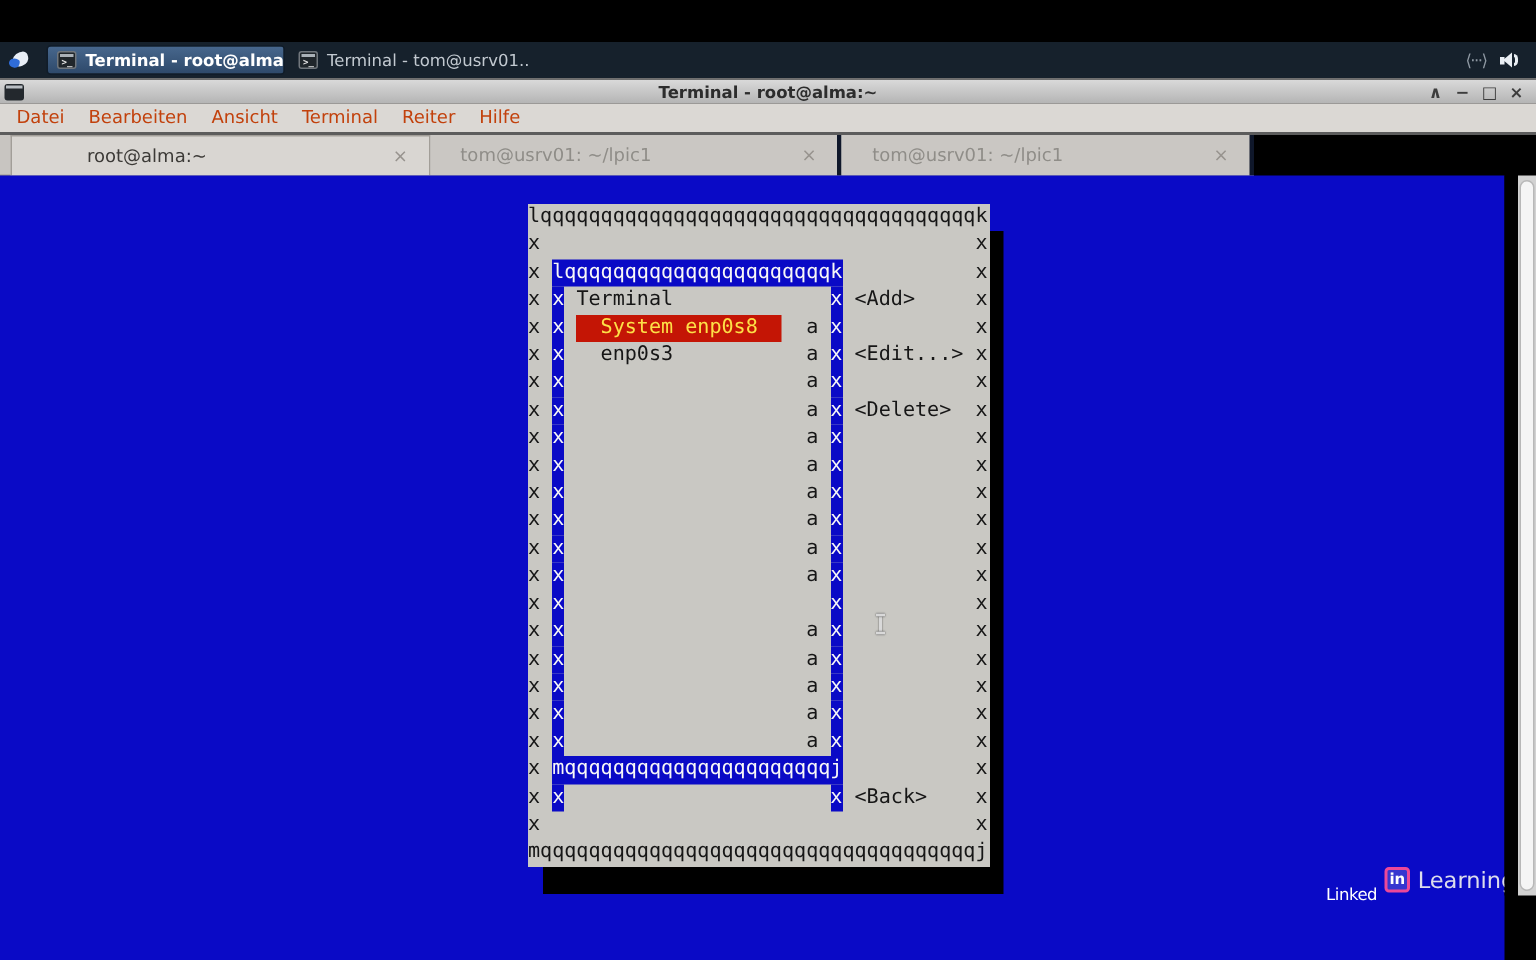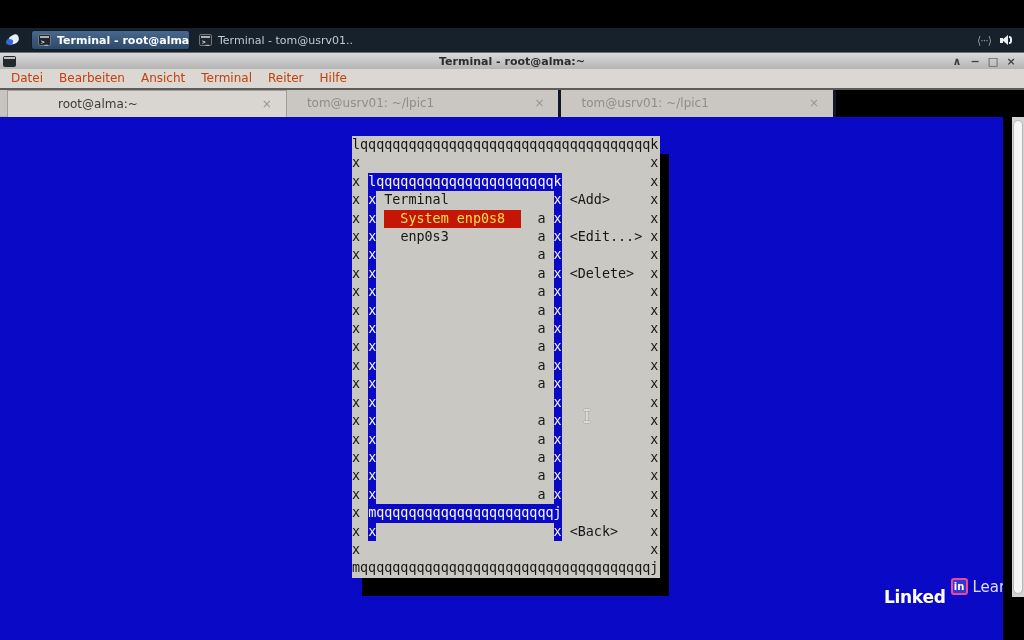--- a/index.html
+++ b/index.html
@@ -78,21 +78,21 @@
   .trow .sel { background:#c41505; color:#fde047; }
 
   .ibeam { position:absolute; left:583px; top:292px; width:8px; height:14px; }
   .ibeam i { position:absolute; background:#d9d9d9; box-shadow:0 0 1px #222; }
   .ibeam .v { left:3px; top:1px; width:2px; height:12px; }
   .ibeam .t { left:1px; top:0; width:6px; height:2px; }
   .ibeam .b { left:1px; bottom:0; width:6px; height:2px; }
 
   .watermark { position:absolute; left:884px; top:459px; height:21px; display:flex;
                align-items:center; gap:5px; color:#fff; }
-  .wm-bold { font-size:17px; font-weight:bold; letter-spacing:-0.3px;margin-top:20px; }
+  .wm-bold { font-size:11px; font-weight:normal; letter-spacing:-0.3px;margin-top:20px; }
   .wm-logo { width:17px; height:17px; border:2px solid #ec4899; border-radius:3px;
              background:rgba(255,255,255,0.18); display:flex; align-items:center;
              justify-content:center; font-size:10px; font-weight:bold; }
   .wm-light { font-size:15px; color:#efefef; opacity:0.92; }
 
   .black-strip { position:absolute; top:117px; left:1003px; width:9px; height:480px; background:#000; }
   .scrollbar { position:absolute; top:117px; left:1012px; width:12px; height:480px; background:#d2d2d2; }
   .scrollbar .thumb { position:absolute; left:1px; right:1px; top:3px; bottom:3px;
              background:#f5f5f5; border:1px solid #b8b8b8; border-radius:5px; }
 </style>

